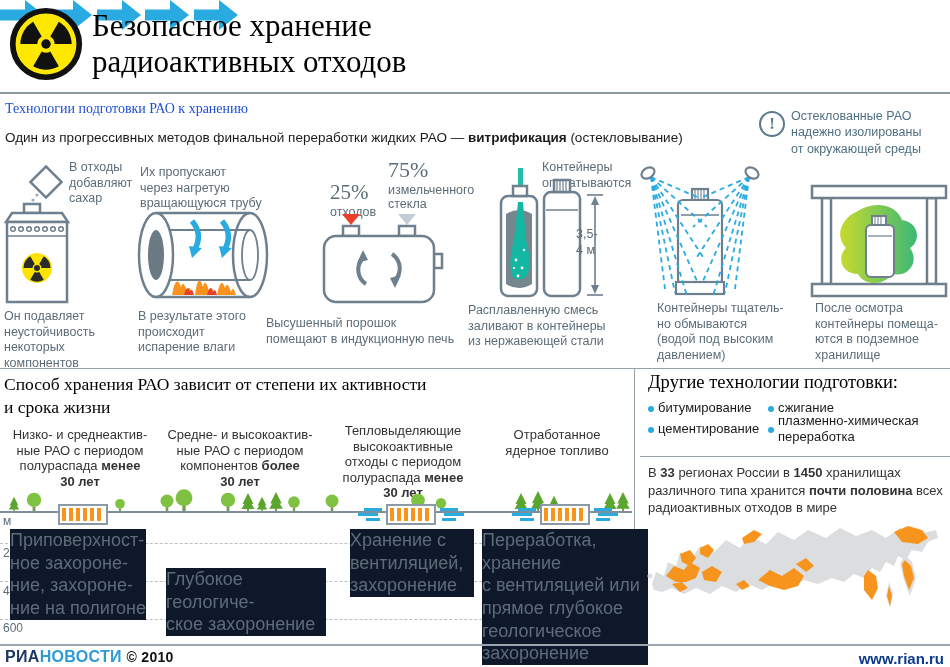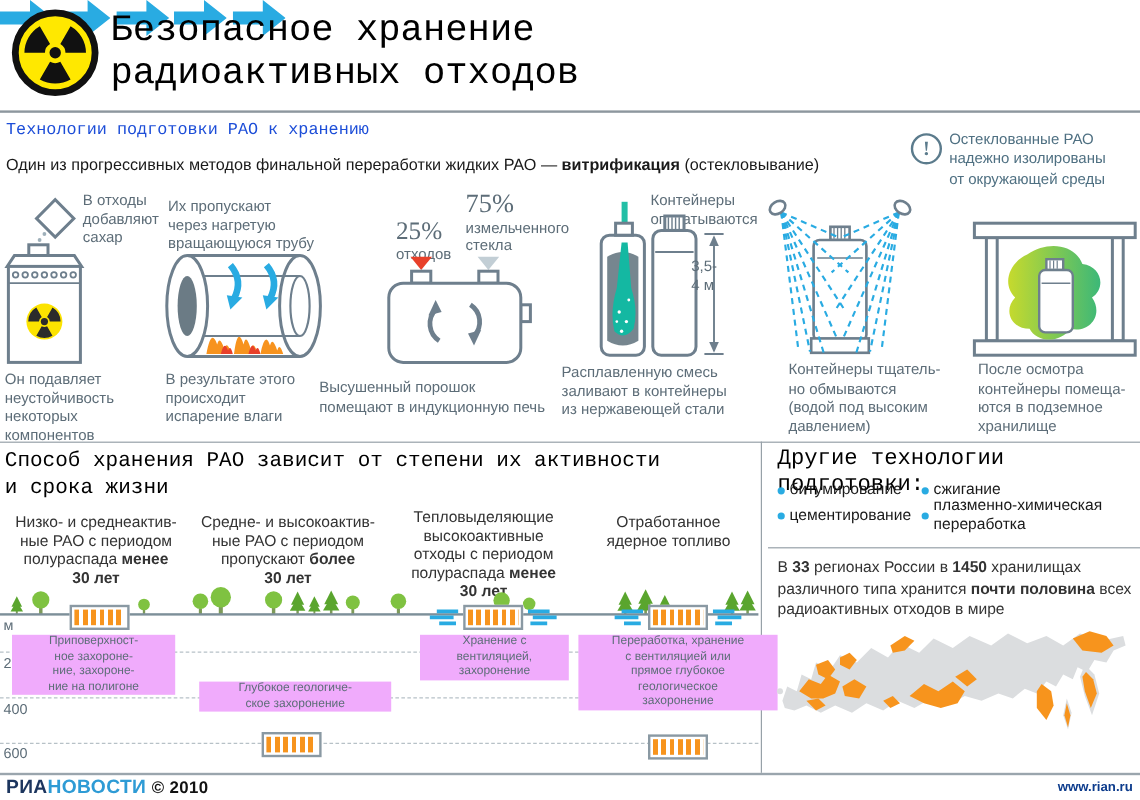--- a/index.html
+++ b/index.html
@@ -1,45 +1,45 @@
 <!DOCTYPE html>
 <html><head>
 <meta charset="utf-8">
 <style>
 *{margin:0;padding:0;box-sizing:border-box}
 html,body{background:#fff}
 .page{position:relative;width:950px;height:667px;background:#fff;overflow:hidden;
       font-family:"Liberation Sans","DejaVu Sans",sans-serif;color:#1a1a1a}
 .abs{position:absolute}
-.serif{font-family:Liberation Mono, monospace}
+.serif{font-family:Liberation Serif, serif}
 .cap{position:absolute;font-size:12.5px;line-height:1.24;color:#5d6d78;white-space:pre-line}
 .lbl{position:absolute;font-size:12.5px;line-height:1.24;color:#5d6d78;white-space:pre-line}
 .hline{position:absolute;background:#97a1a8;height:1px}
 .vline{position:absolute;background:#97a1a8;width:1px}
 .dash{position:absolute;border-top:1px dashed #b7c1c7;height:0}
-.note{position:absolute;background:#f0abfc;text-align:center;font-size:10px;line-height:1.26;color:#5d6d78;white-space:pre-line}
+.note{position:absolute;background:#0f172a;text-align:left;font-size:18px;line-height:1.26;color:#5d6d78;white-space:pre-line}
 .colhead{position:absolute;text-align:center;font-size:13px;line-height:1.2;color:#333;white-space:pre-line}
 .ocont{position:absolute;width:50px;height:21px;border:2px solid #8a99a3;padding:2px;background:#fff}
 .ocont .stripes{width:100%;height:100%;background:repeating-linear-gradient(90deg,#f7941d 0 4px,#fff 4px 7px)}
 .axis{position:absolute;font-size:12px;color:#5d6d78}
 .h1{font-size:31px;line-height:36px;color:#000}
 .s1title{position:absolute;left:5px;top:101px;font-size:14px;color:#1d4ed8}
 .s2title{position:absolute;left:4px;top:373px;font-size:17.5px;line-height:1.3;color:#000;white-space:pre-line}
 .ptitle{position:absolute;left:648px;top:372px;font-size:18.5px;color:#000}
 .sub{position:absolute;left:5px;top:130px;font-size:13.5px;color:#1a1a1a}
 .callout-ic{position:absolute;left:759px;top:111px;width:26px;height:26px;border:2.5px solid #5b7b8c;border-radius:50%;
             text-align:center;font-size:17px;line-height:21px;font-weight:bold;color:#5b7b8c;font-family:"Liberation Serif",serif}
 .callout-tx{position:absolute;left:791px;top:108px;width:158px;font-size:12.5px;line-height:1.3;color:#4f7082;white-space:pre-line}
 .pctnum{font-family:"Liberation Serif","DejaVu Serif",serif;color:#5d6d78}
 .pctlbl{font-size:12.5px;color:#5d6d78;line-height:1.15;white-space:pre-line}
 .bullet{position:absolute;width:6px;height:6px;border-radius:50%;background:#29abe2}
 .bultx{position:absolute;font-size:13px;color:#1a1a1a;line-height:1.25}
 .stats{position:absolute;left:648px;top:464px;width:300px;font-size:13px;line-height:1.35;color:#333}
 .brand{position:absolute;left:5px;top:648px;font-size:16px;font-weight:bold;letter-spacing:.3px}
-.url{position:absolute;right:6px;top:650px;font-size:11px;font-weight:bold;color:#0c3b8c}
+.url{position:absolute;right:6px;top:650px;font-size:15px;font-weight:bold;color:#0c3b8c}
 </style>
 </head>
 <body>
 
 <div class="page">
 
   
   <svg class="abs" style="left:8px;top:6px" width="76" height="76" viewBox="0 0 80 80">
     <circle cx="40" cy="40" r="35" fill="#ffe800" stroke="#111" stroke-width="6"></circle>
     <g fill="#111" transform="translate(40,40)">
@@ -192,21 +192,21 @@
         <line x1="74" y1="13" x2="74" y2="23"></line>
       </g>
     <g stroke="#6e7f8d" stroke-width="1.6">
       <line x1="103" y1="30" x2="103" y2="124"></line>
       <line x1="95" y1="27" x2="111" y2="27"></line>
       <line x1="95" y1="127" x2="111" y2="127"></line>
     </g>
     <polygon points="99,37 107,37 103,28" fill="#6e7f8d"></polygon>
     <polygon points="99,117 107,117 103,126" fill="#6e7f8d"></polygon>
   </svg>
-  <div class="lbl" style="left:576px;top:215px;width:26px">3,5-
+  <div class="lbl" style="left:576px;top:227px;width:26px">3,5-
 4 м</div>
   <svg class="arrow" style="left:612px;top:239px" width="44" height="30" viewBox="0 0 44 30">
       <path d="M0,9.5 H25 V0 L44,15 L25,30 V20.5 H0 Z" fill="#29abe2"></path>
     </svg>
 
   
   <svg class="abs" style="left:635px;top:163px" width="130" height="140" viewBox="0 0 130 140">
     <rect x="57" y="26" width="16" height="11" fill="#fff" stroke="#6e7f8d" stroke-width="2.2"></rect>
     <g stroke="#6e7f8d" stroke-width="1.1">
         <line x1="60" y1="27" x2="60" y2="36"></line>
@@ -291,21 +291,21 @@
   
   <div class="s2title serif">Способ хранения РАО зависит от степени их активности
 и срока жизни</div>
 
   <div class="colhead" style="left:5px;top:427px;width:150px"><span>Низко- и среднеактив-
 ные РАО с периодом
 полураспада </span><b>менее
 30 лет</b></div>
   <div class="colhead" style="left:162px;top:427px;width:156px"><span>Средне- и высокоактив-
 ные РАО с периодом
-пропускают </span><b>более
+компонентов </span><b>более
 30 лет</b></div>
   <div class="colhead" style="left:330px;top:423px;width:146px"><span>Тепловыделяющие
 высокоактивные
 отходы с периодом
 полураспада </span><b>менее
 30 лет</b></div>
   <div class="colhead" style="left:484px;top:427px;width:146px"><span>Отработанное
 ядерное топливо</span><b></b></div>
 
   

